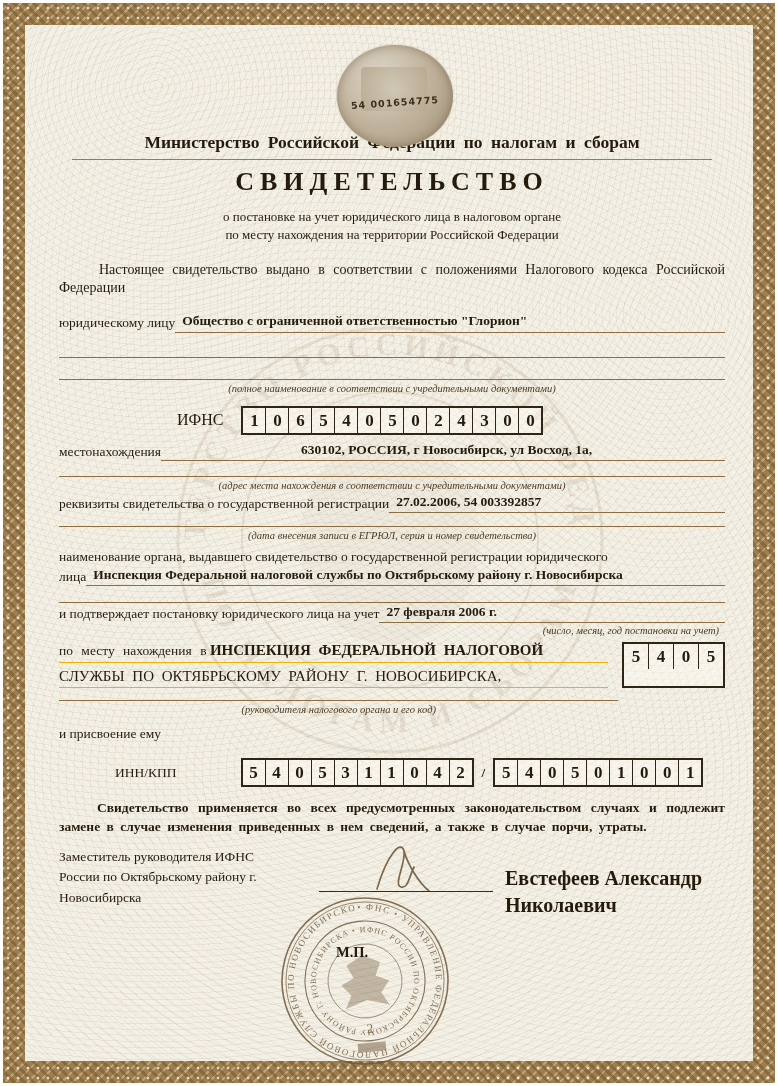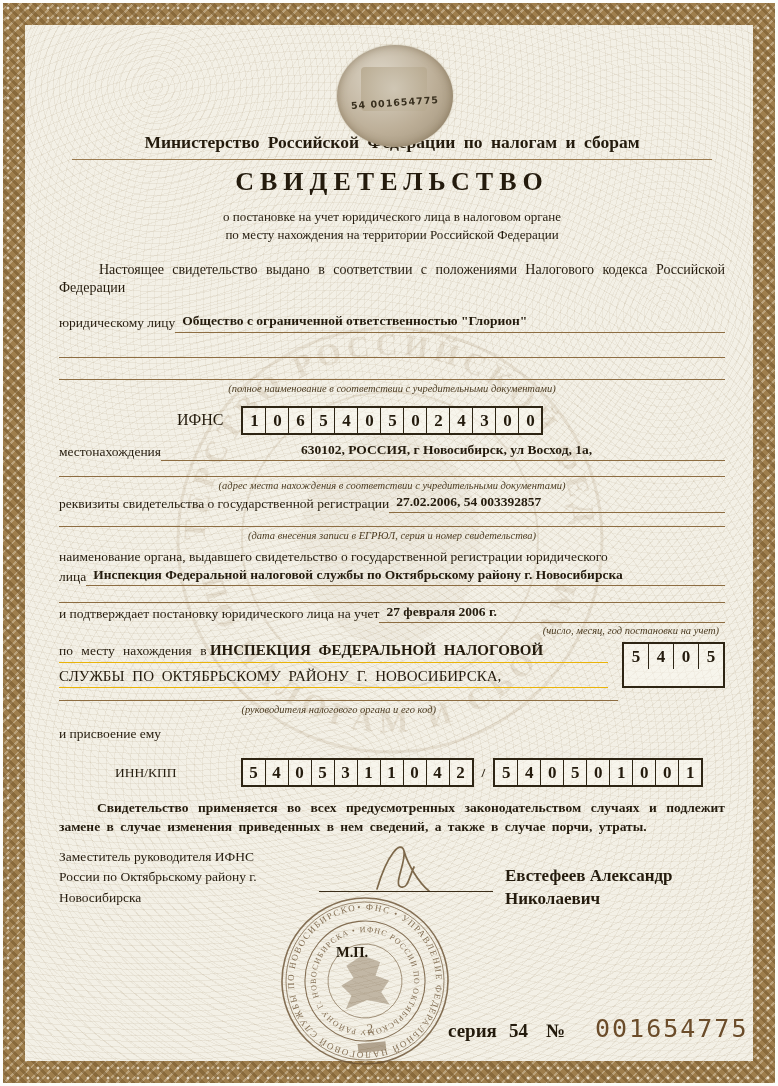--- a/index.html
+++ b/index.html
@@ -74,21 +74,21 @@
   .innkpp .digitbox{margin-left:64px;}
   .innkpp .digitbox.kpp{margin-left:0;}
 
   .legal{margin:12px 0 0;text-indent:38px;text-align:justify;font-weight:bold;font-size:13.5px;word-spacing:3px;line-height:1.4;}
 
   .sign-block{display:flex;margin-top:10px;}
   .sign-left{width:252px;font-size:13.5px;line-height:1.5;}
   .sign-mid{width:190px;position:relative;}
   .sign-line{position:absolute;left:8px;right:8px;top:44px;border-bottom:1.5px solid #3a2d18;}
   .sign-svg{position:absolute;left:60px;top:-12px;}
-  .sign-name{flex:1;font-weight:bold;font-size:17px;padding-top:18px;padding-left:4px;}
+  .sign-name{flex:1;font-weight:bold;font-size:20px;padding-top:18px;padding-left:4px;}
 
   .stamp{position:absolute;left:277px;top:893px;opacity:.8;transform:rotate(-6deg);}
   .mp{position:absolute;left:336px;top:944px;font-weight:bold;font-size:14.5px;color:#241b0d;}
   .series{position:absolute;left:448px;top:1014px;display:flex;align-items:baseline;}
   .series .s-lab{font-weight:bold;font-size:19px;}
   .series .s-reg{font-weight:bold;font-size:19px;margin-left:12px;}
   .series .s-no{font-weight:bold;font-size:19px;margin-left:18px;}
   .series .s-num{font-family:"DejaVu Sans Mono", monospace;font-size:25px;color:#6b4c2a;letter-spacing:2px;margin-left:30px;}
 </style>
 </head>
@@ -267,19 +267,13 @@
     </text>
     <text font-family="Liberation Serif, serif" font-size="8" letter-spacing="1" fill="#6a5132">
       <textPath href="#stIn" startOffset="0%">ИФНС РОССИИ ПО ОКТЯБРЬСКОМУ РАЙОНУ Г. НОВОСИБИРСКА • ОГРН</textPath>
     </text>
     <text x="88" y="140" text-anchor="middle" font-family="Liberation Serif, serif" font-size="13" fill="#6a5132">2</text>
     <rect x="74" y="150" width="28" height="9" fill="#6a5132" fill-opacity="0.6"></rect>
   </svg>
 
   <div class="mp">М.П.</div>
 
-  <div class="series">
-    <span class="s-lab">серия</span>
-    <span class="s-reg">54</span>
-    <span class="s-no">№</span>
-    <span class="s-num">001654775</span>
-  </div>
 </div>
 
 </body></html>

